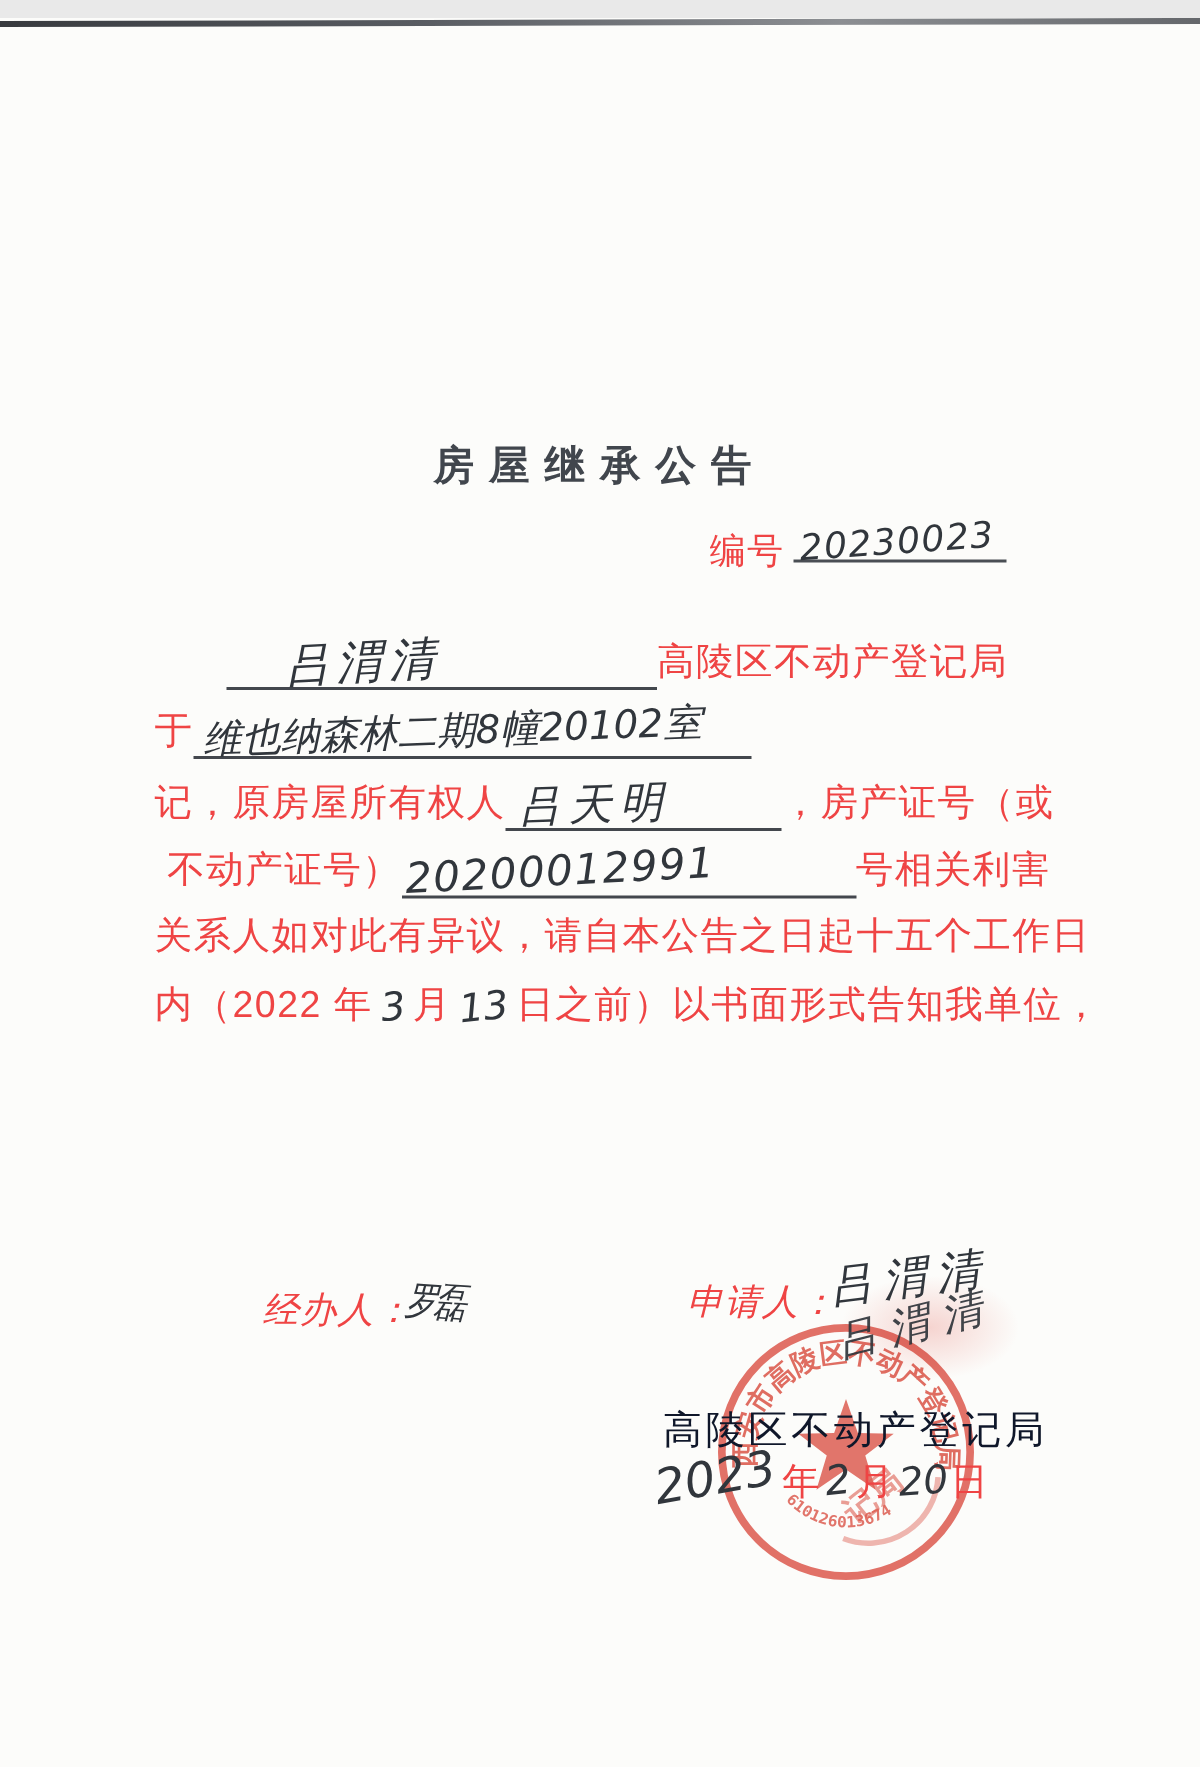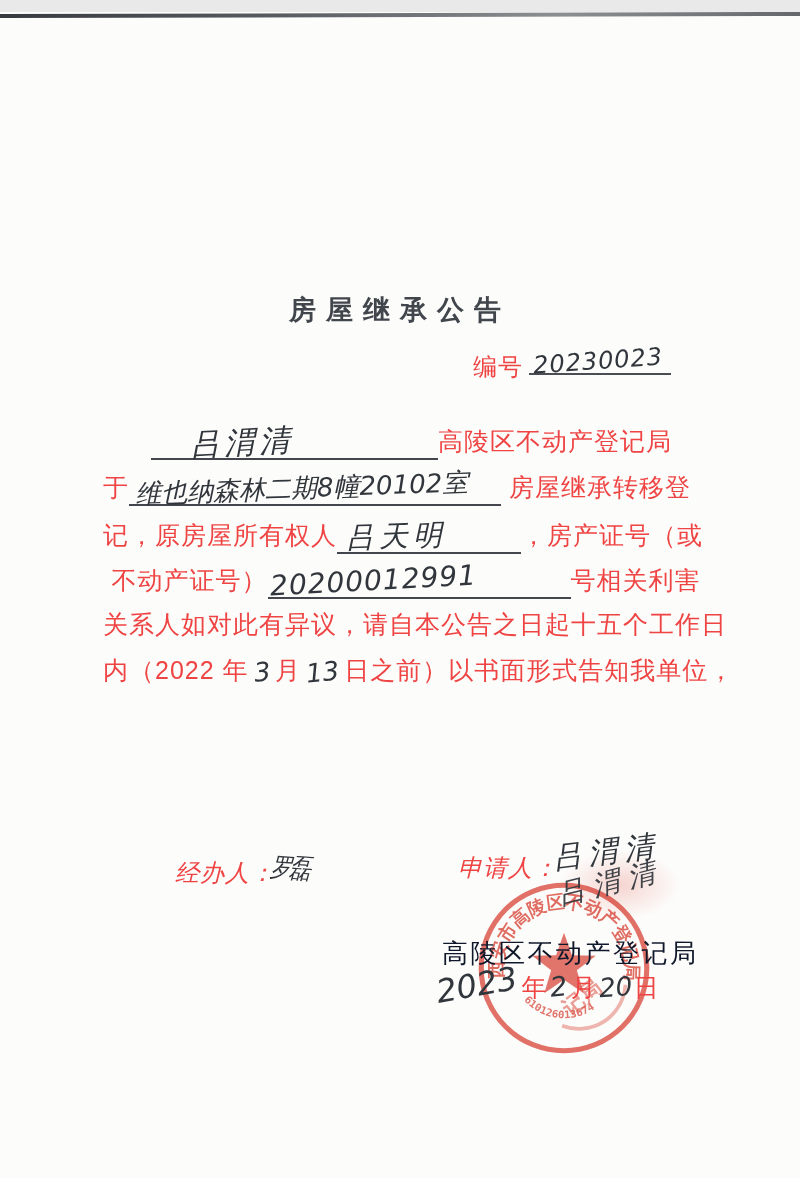--- a/index.html
+++ b/index.html
@@ -108,21 +108,21 @@
 
   <div class="bodyline l1">
     <span class="blank" style="width:287px; margin-left:48px;">
       <span class="hw hw-name1">吕渭清</span>
     </span><span class="pt">高陵区不动产登记局</span>
   </div>
 
   <div class="bodyline l2">
     <span class="pt">于</span><span class="blank" style="width:372px;">
       <span class="hw hw-addr">维也纳森林二期8幢20102室</span>
-    </span><span class="pt" style="margin-left:8px;">房屋继承转移登</span>
+    </span>
   </div>
 
   <div class="bodyline l3">
     <span class="pt">记，原房屋所有权人</span><span class="blank" style="width:184px;">
       <span class="hw hw-owner">吕天明</span>
     </span><span class="pt">，房产证号（或</span>
   </div>
 
   <div class="bodyline l4">
     <span class="pt">不动产证号）</span><span class="blank" style="width:303px;">

